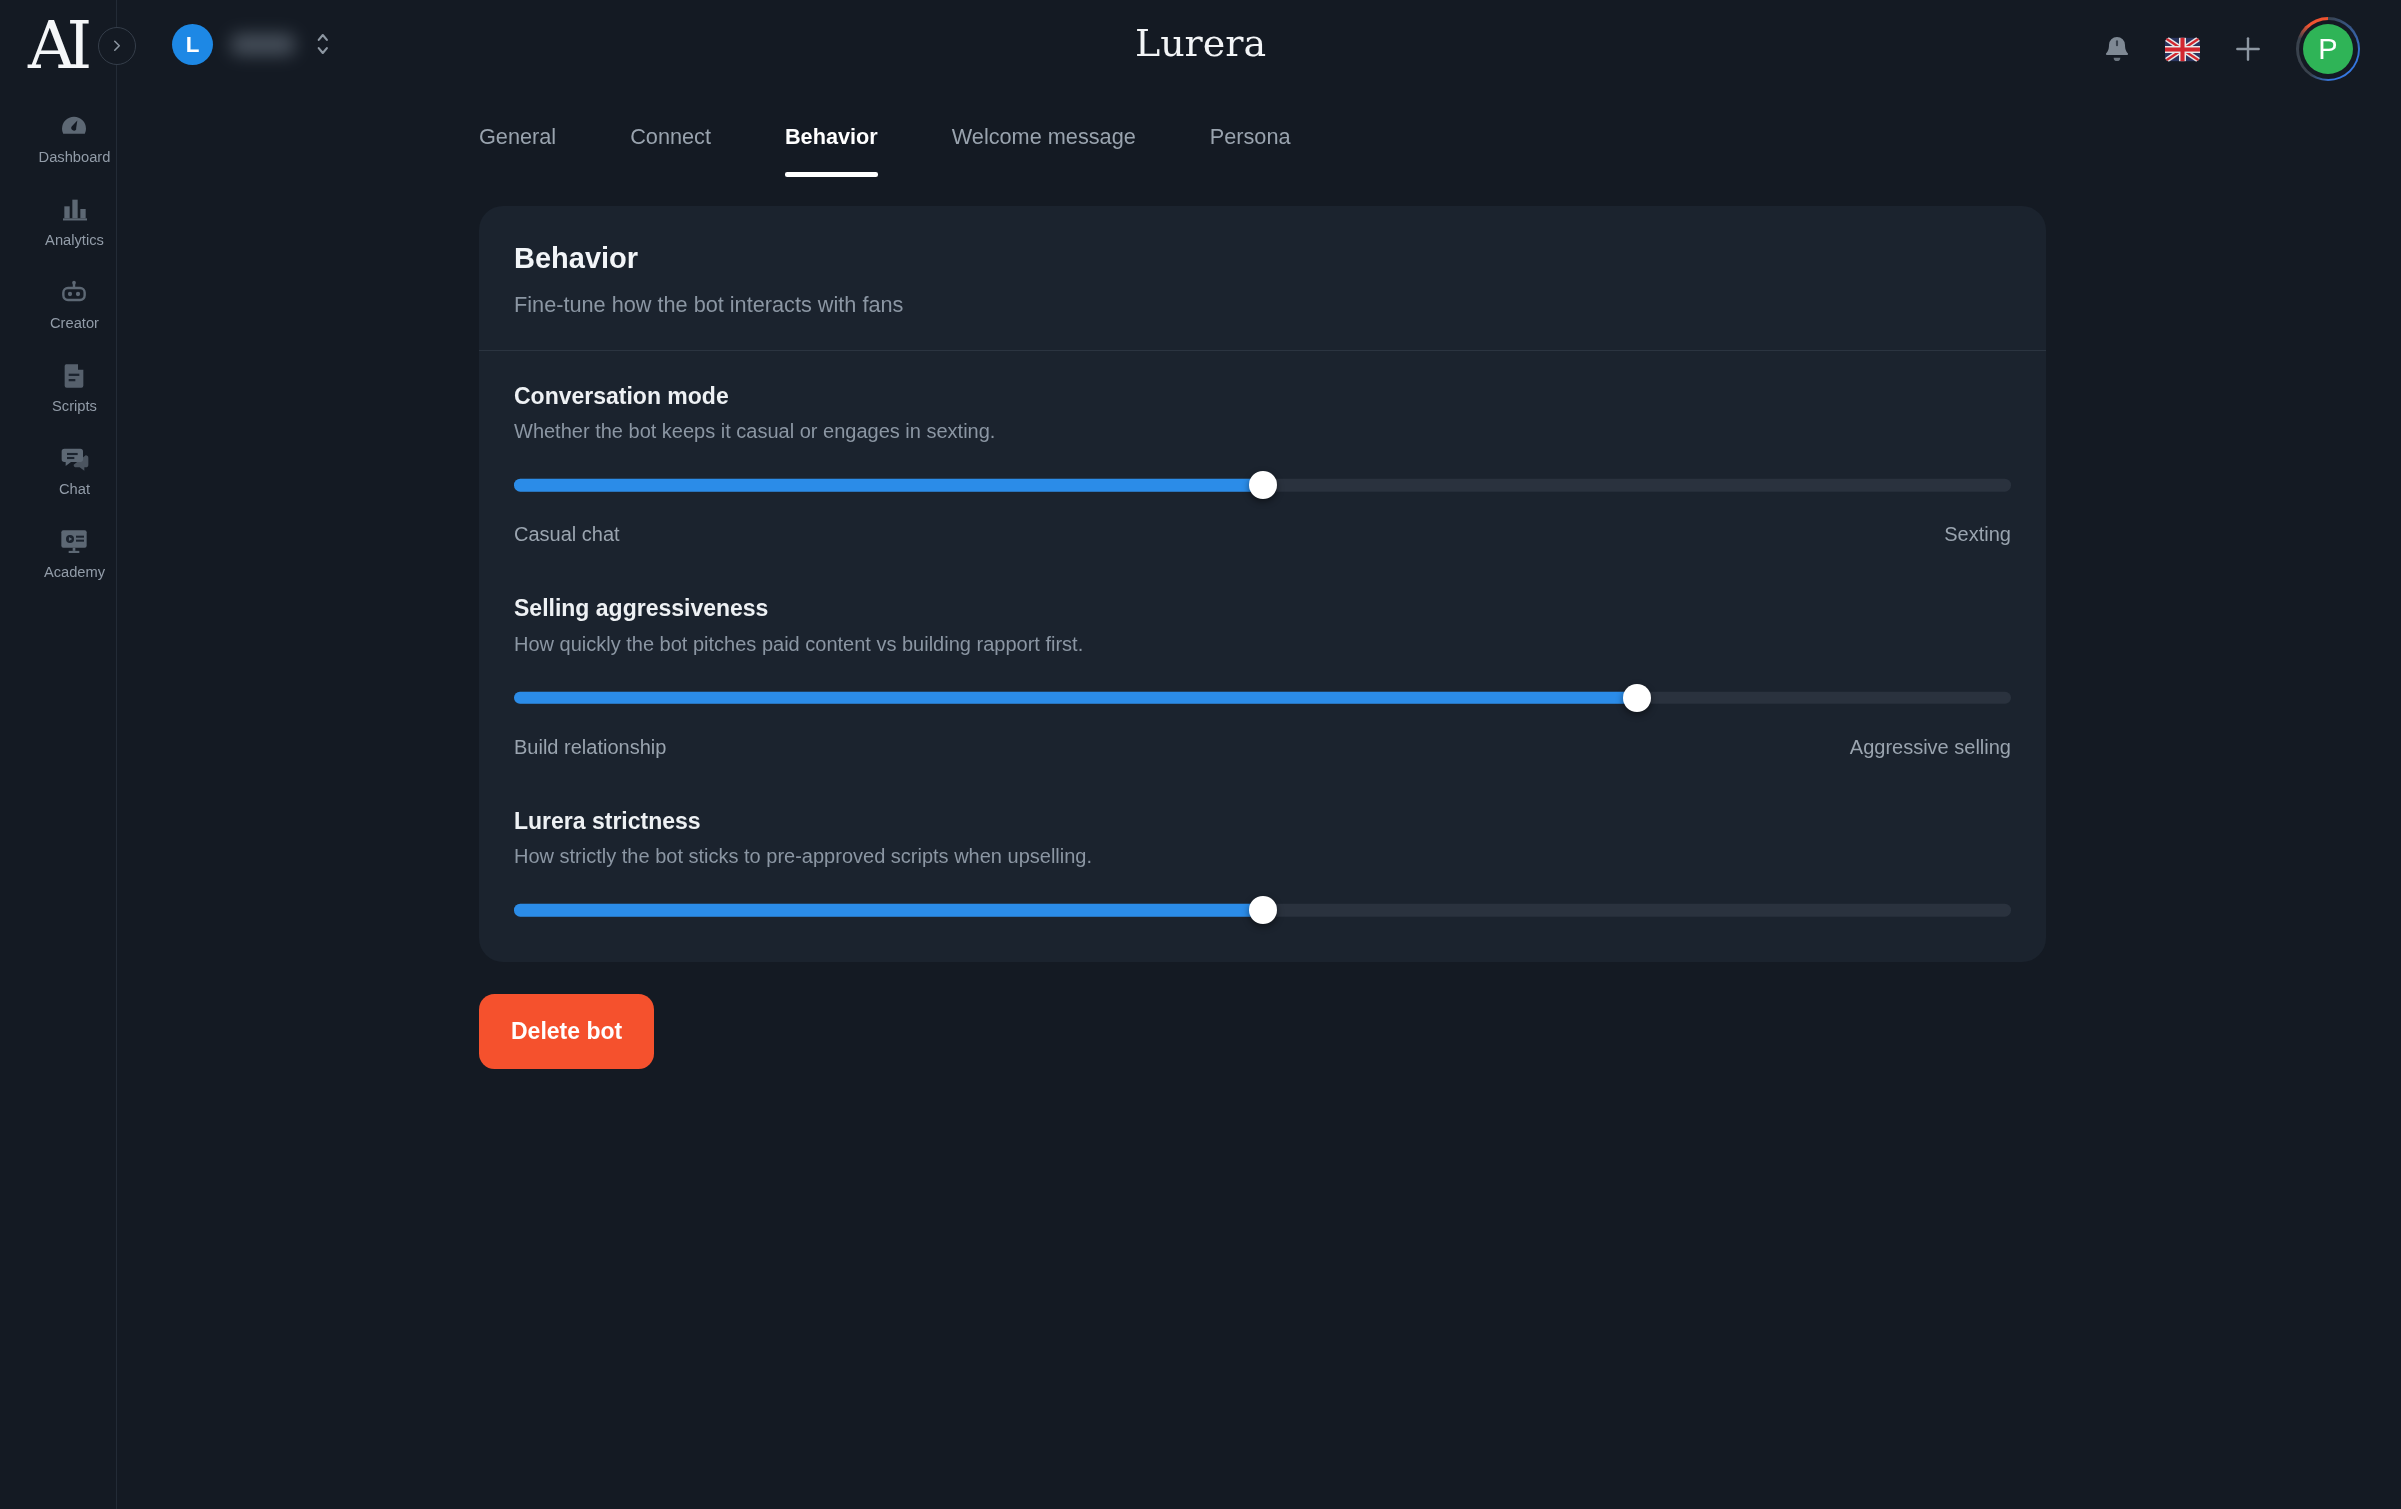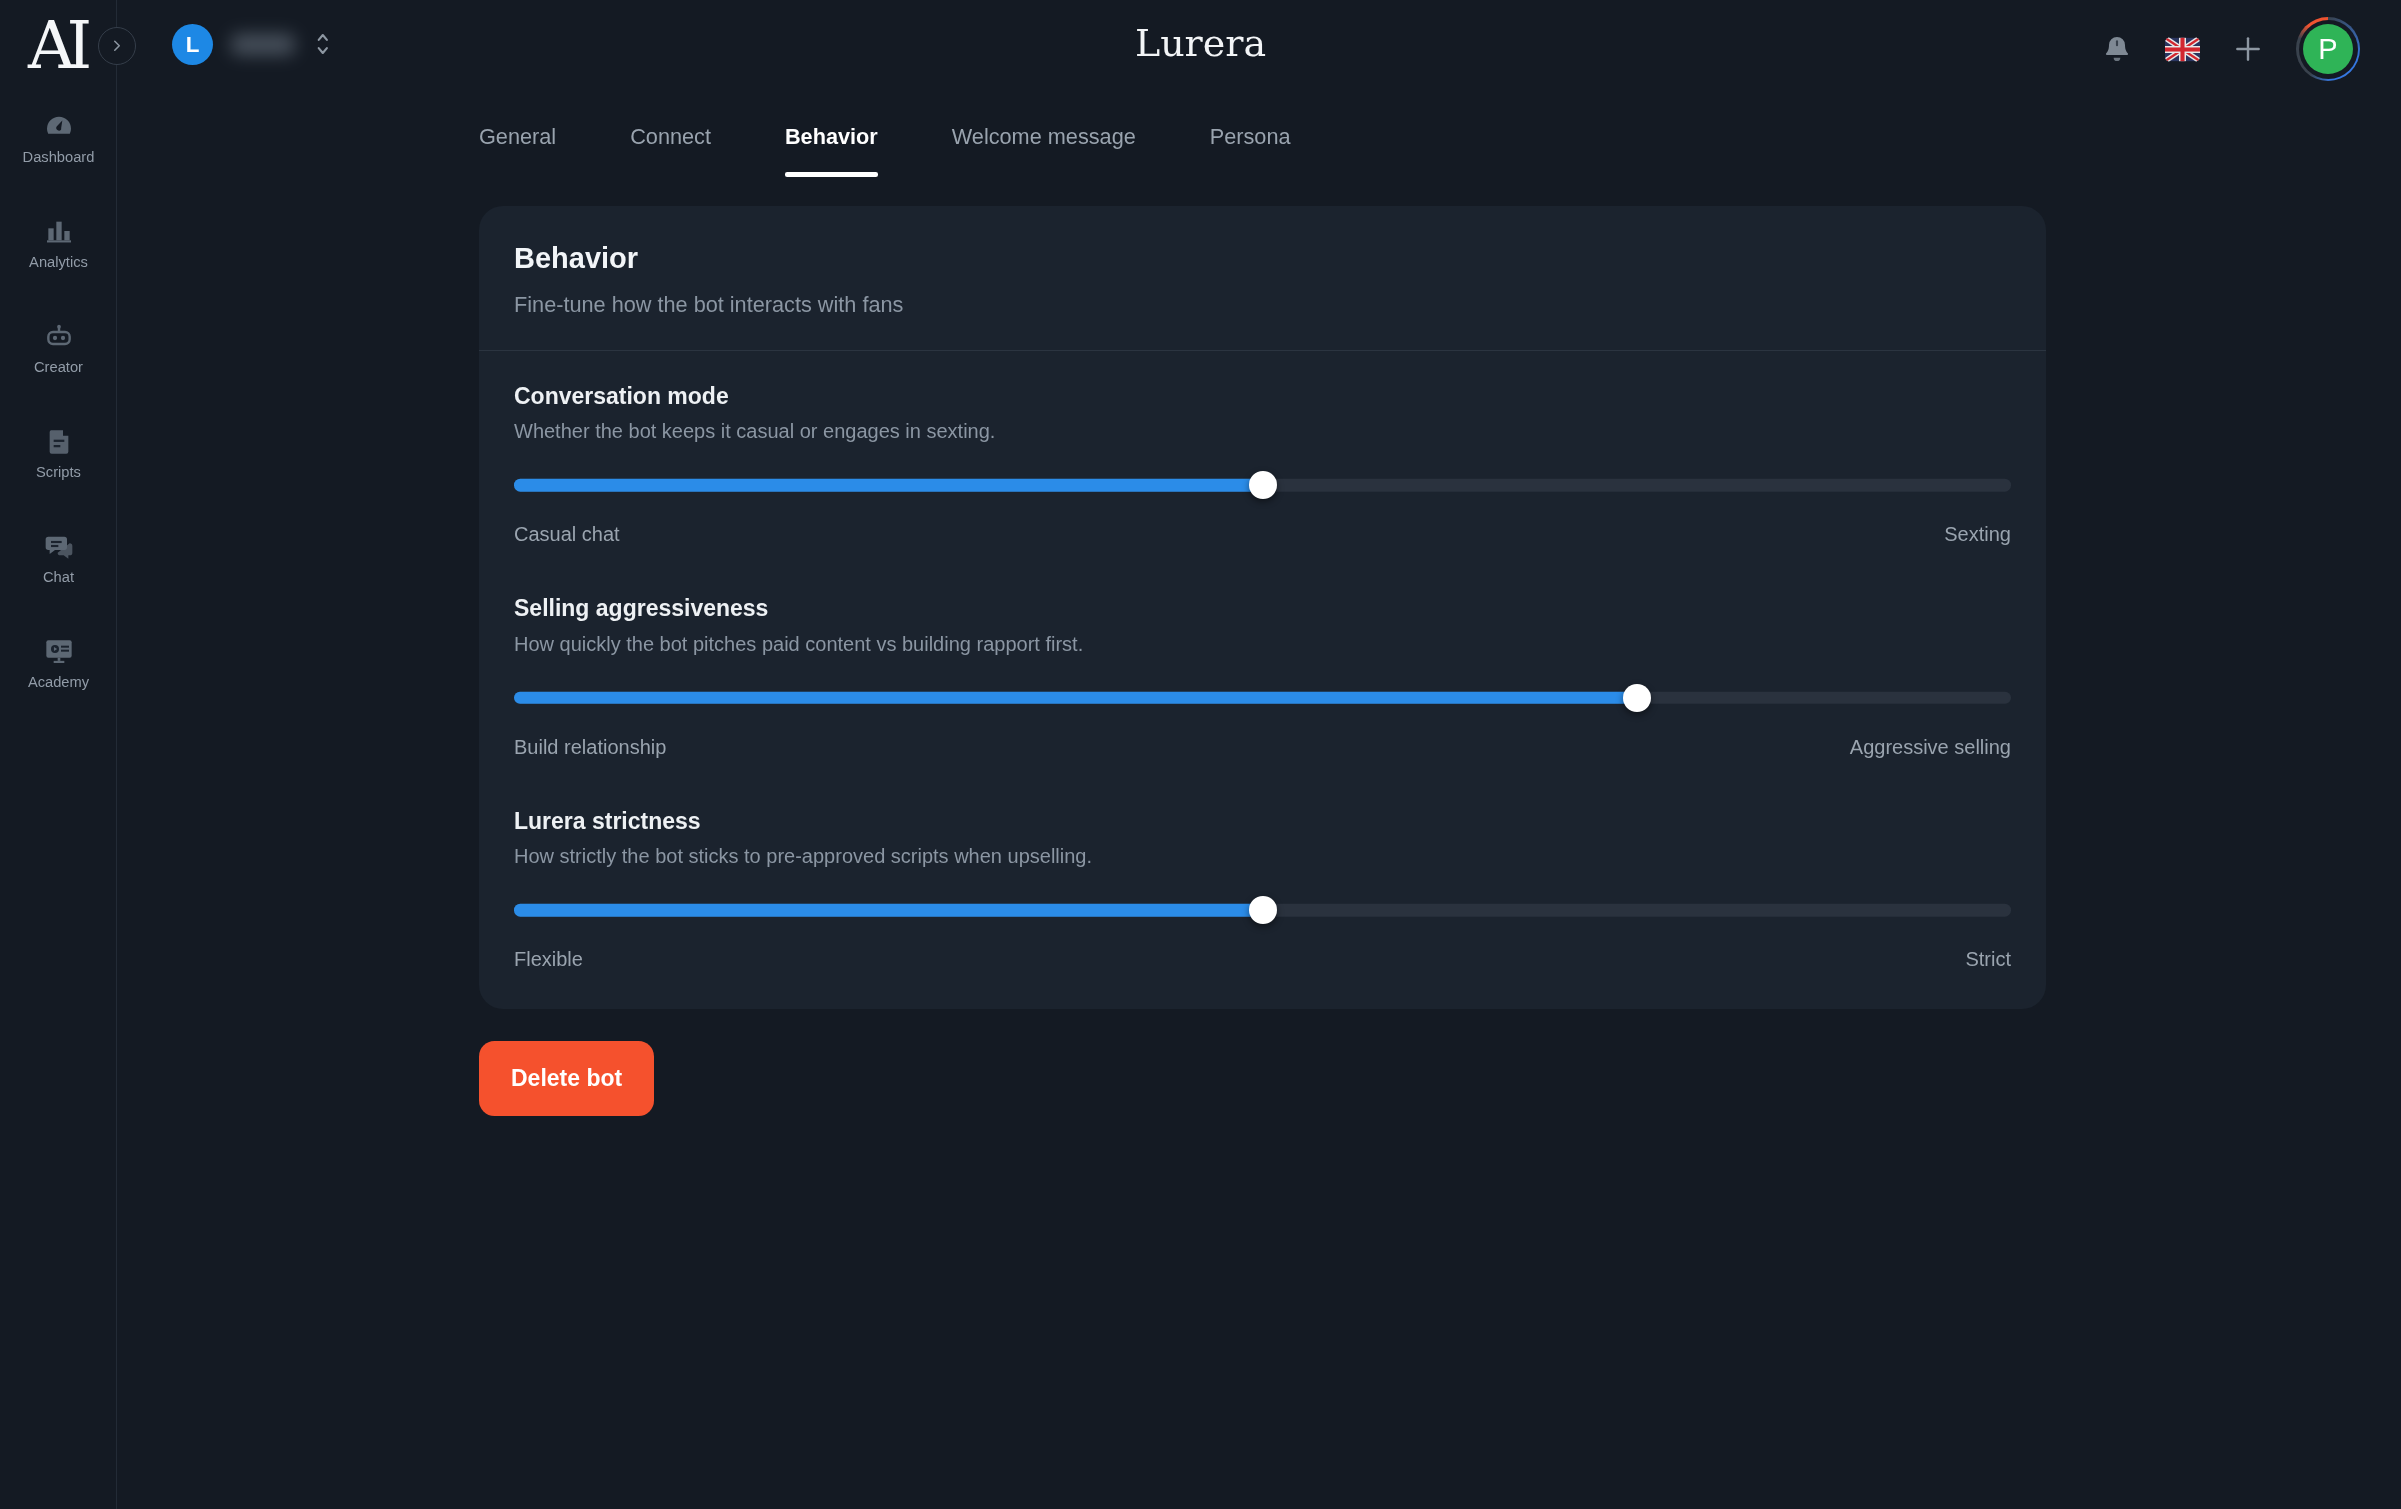--- a/index.html
+++ b/index.html
@@ -16,22 +16,22 @@
   .sidebar {
     position:absolute; left:0; top:0; width:117px; height:1510px;
     border-right:1.4px solid #232b36;
   }
   .logo {
     position:absolute; left:28px; top:8.4px;
     font-family:"DejaVu Serif", serif;
     font-size:65px; letter-spacing:-8.4px; color:#f4f6f8;text-align:right;
   }
   .side-nav {
-    position:absolute; left:0; top:110px; width:117px;
-    display:flex; flex-direction:column; gap:50px;
+    position:absolute; left:16px; top:110px; width:117px;
+    display:flex; flex-direction:column; align-items:center; gap:28px;
   }
   .side-item { display:flex; flex-direction:column; align-items:center; gap:7px; cursor:pointer; }
   .side-item svg { width:32px; height:32px; color:#5d6874; }
   .side-label { font-size:14.7px; color:#929ca8; }
 
   
   .collapse-btn {
     position:absolute; left:98px; top:26.6px; width:38px; height:38px;
     border:1.4px solid #353e4a; border-radius:50%; background:#141a23;
     display:grid; place-items:center; cursor:pointer; z-index:5;
@@ -313,24 +313,20 @@
       </div>
 
       <div class="section">
         <div class="section-title">Lurera strictness</div>
         <div class="section-desc">How strictly the bot sticks to pre-approved scripts when upselling.</div>
         <div class="slider">
           <div class="slider-track"></div>
           <div class="slider-fill" style="width: 50%;"></div>
           <div class="slider-thumb" style="left: 50%;"></div>
         </div>
-        <div class="slider-ends">
-          <div class="slider-end">Flexible</div>
-          <div class="slider-end">Strict</div>
-        </div>
       </div>
 
     </div>
   </div>
 
   <div class="actions-row">
     <button class="btn btn-danger">Delete bot</button>
   </div>
 
 </div>

